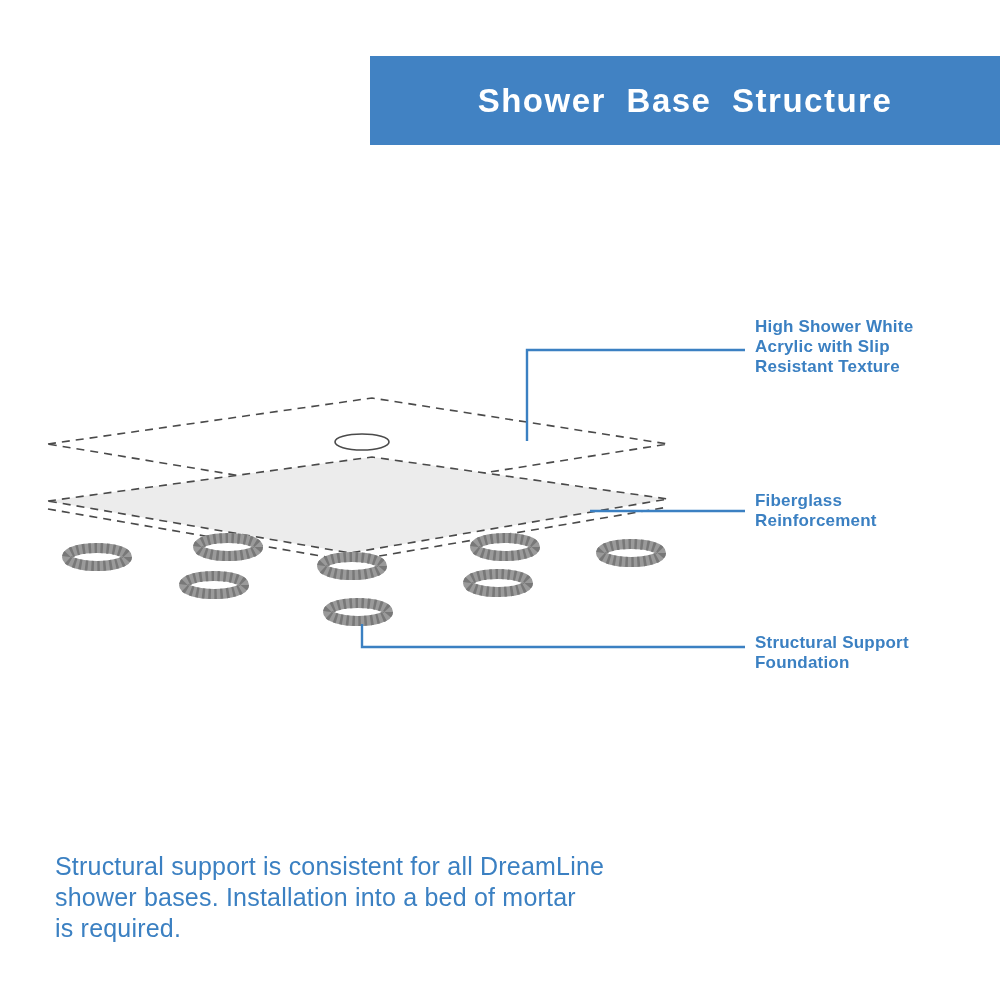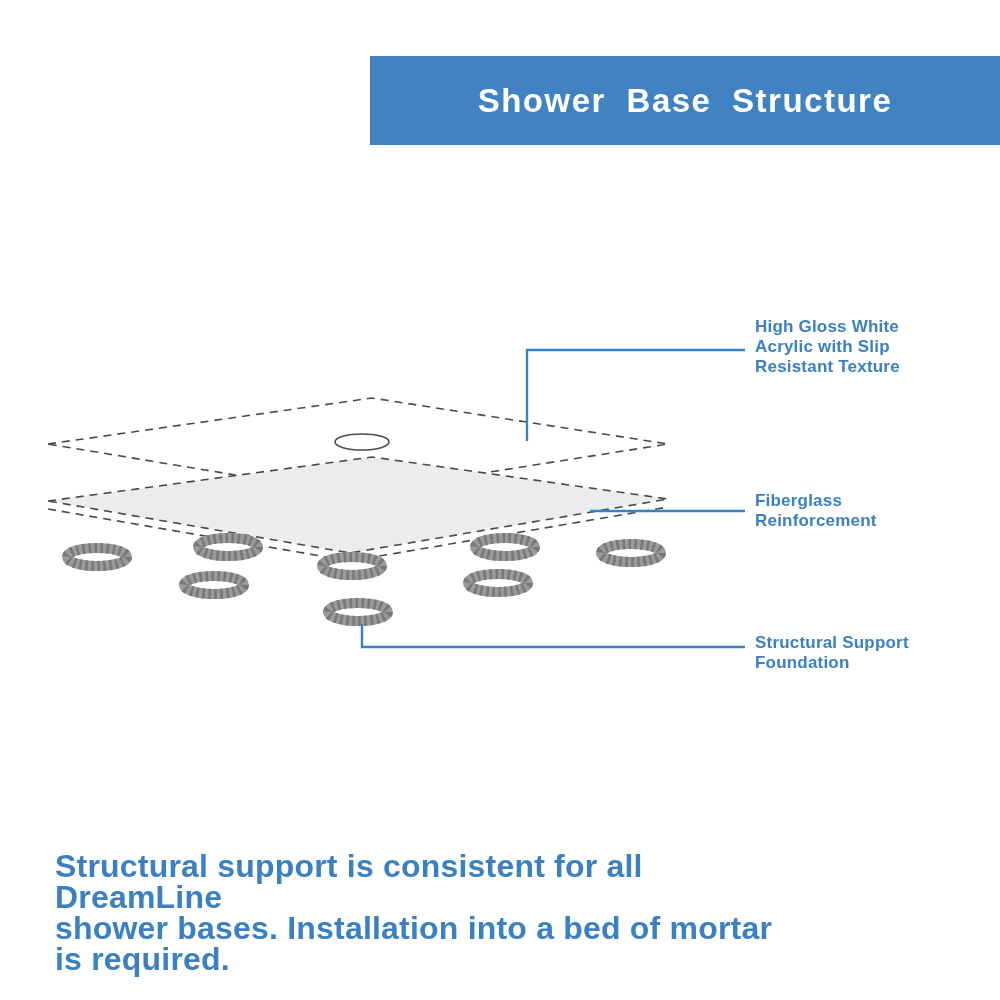--- a/index.html
+++ b/index.html
@@ -33,21 +33,21 @@
   .leader{fill:none;stroke:var(--accent);stroke-width:2.4;}
   .annotation{
     position:absolute;color:var(--accent);font-weight:bold;
     font-size:17px;line-height:20px;white-space:pre-line;letter-spacing:.2px;
   }
   .ann-acrylic{left:755px;top:317px;}
   .ann-fiberglass{left:755px;top:491px;}
   .ann-support{left:755px;top:633px;}
   .footer-note{
     position:absolute;left:55px;top:851px;width:720px;
-    color:var(--accent);font-weight:bold;font-size:32px;line-height:31px;
+    color:var(--accent);font-weight:normal;font-size:25px;line-height:31px;
     white-space:pre-line;letter-spacing:.2px;
   }
 </style>
 </head>
 <body>
 
 <div class="canvas">
 
   <div class="title-bar">
     <div class="title-text">Shower Base Structure</div>
@@ -98,21 +98,21 @@
         <ellipse class="ring-base" cx="631" cy="553" rx="30" ry="9"></ellipse>
         <ellipse class="ring-hatch" cx="631" cy="553" rx="30" ry="9"></ellipse>
       </g>
     </g>
 
     <polyline class="leader" points="745,350 527,350 527,441"></polyline>
     <polyline class="leader" points="745,511 590,511"></polyline>
     <polyline class="leader" points="745,647 362,647 362,624"></polyline>
   </svg>
 
-  <div class="annotation ann-acrylic">High Gloss White
+  <div class="annotation ann-acrylic">High Shower White
 Acrylic with Slip
 Resistant Texture</div>
   <div class="annotation ann-support">Structural Support
 Foundation</div>
   <div class="annotation ann-fiberglass">Fiberglass
 Reinforcement</div>
 
   <div class="footer-note">Structural support is consistent for all DreamLine
 shower bases. Installation into a bed of mortar
 is required.</div>

